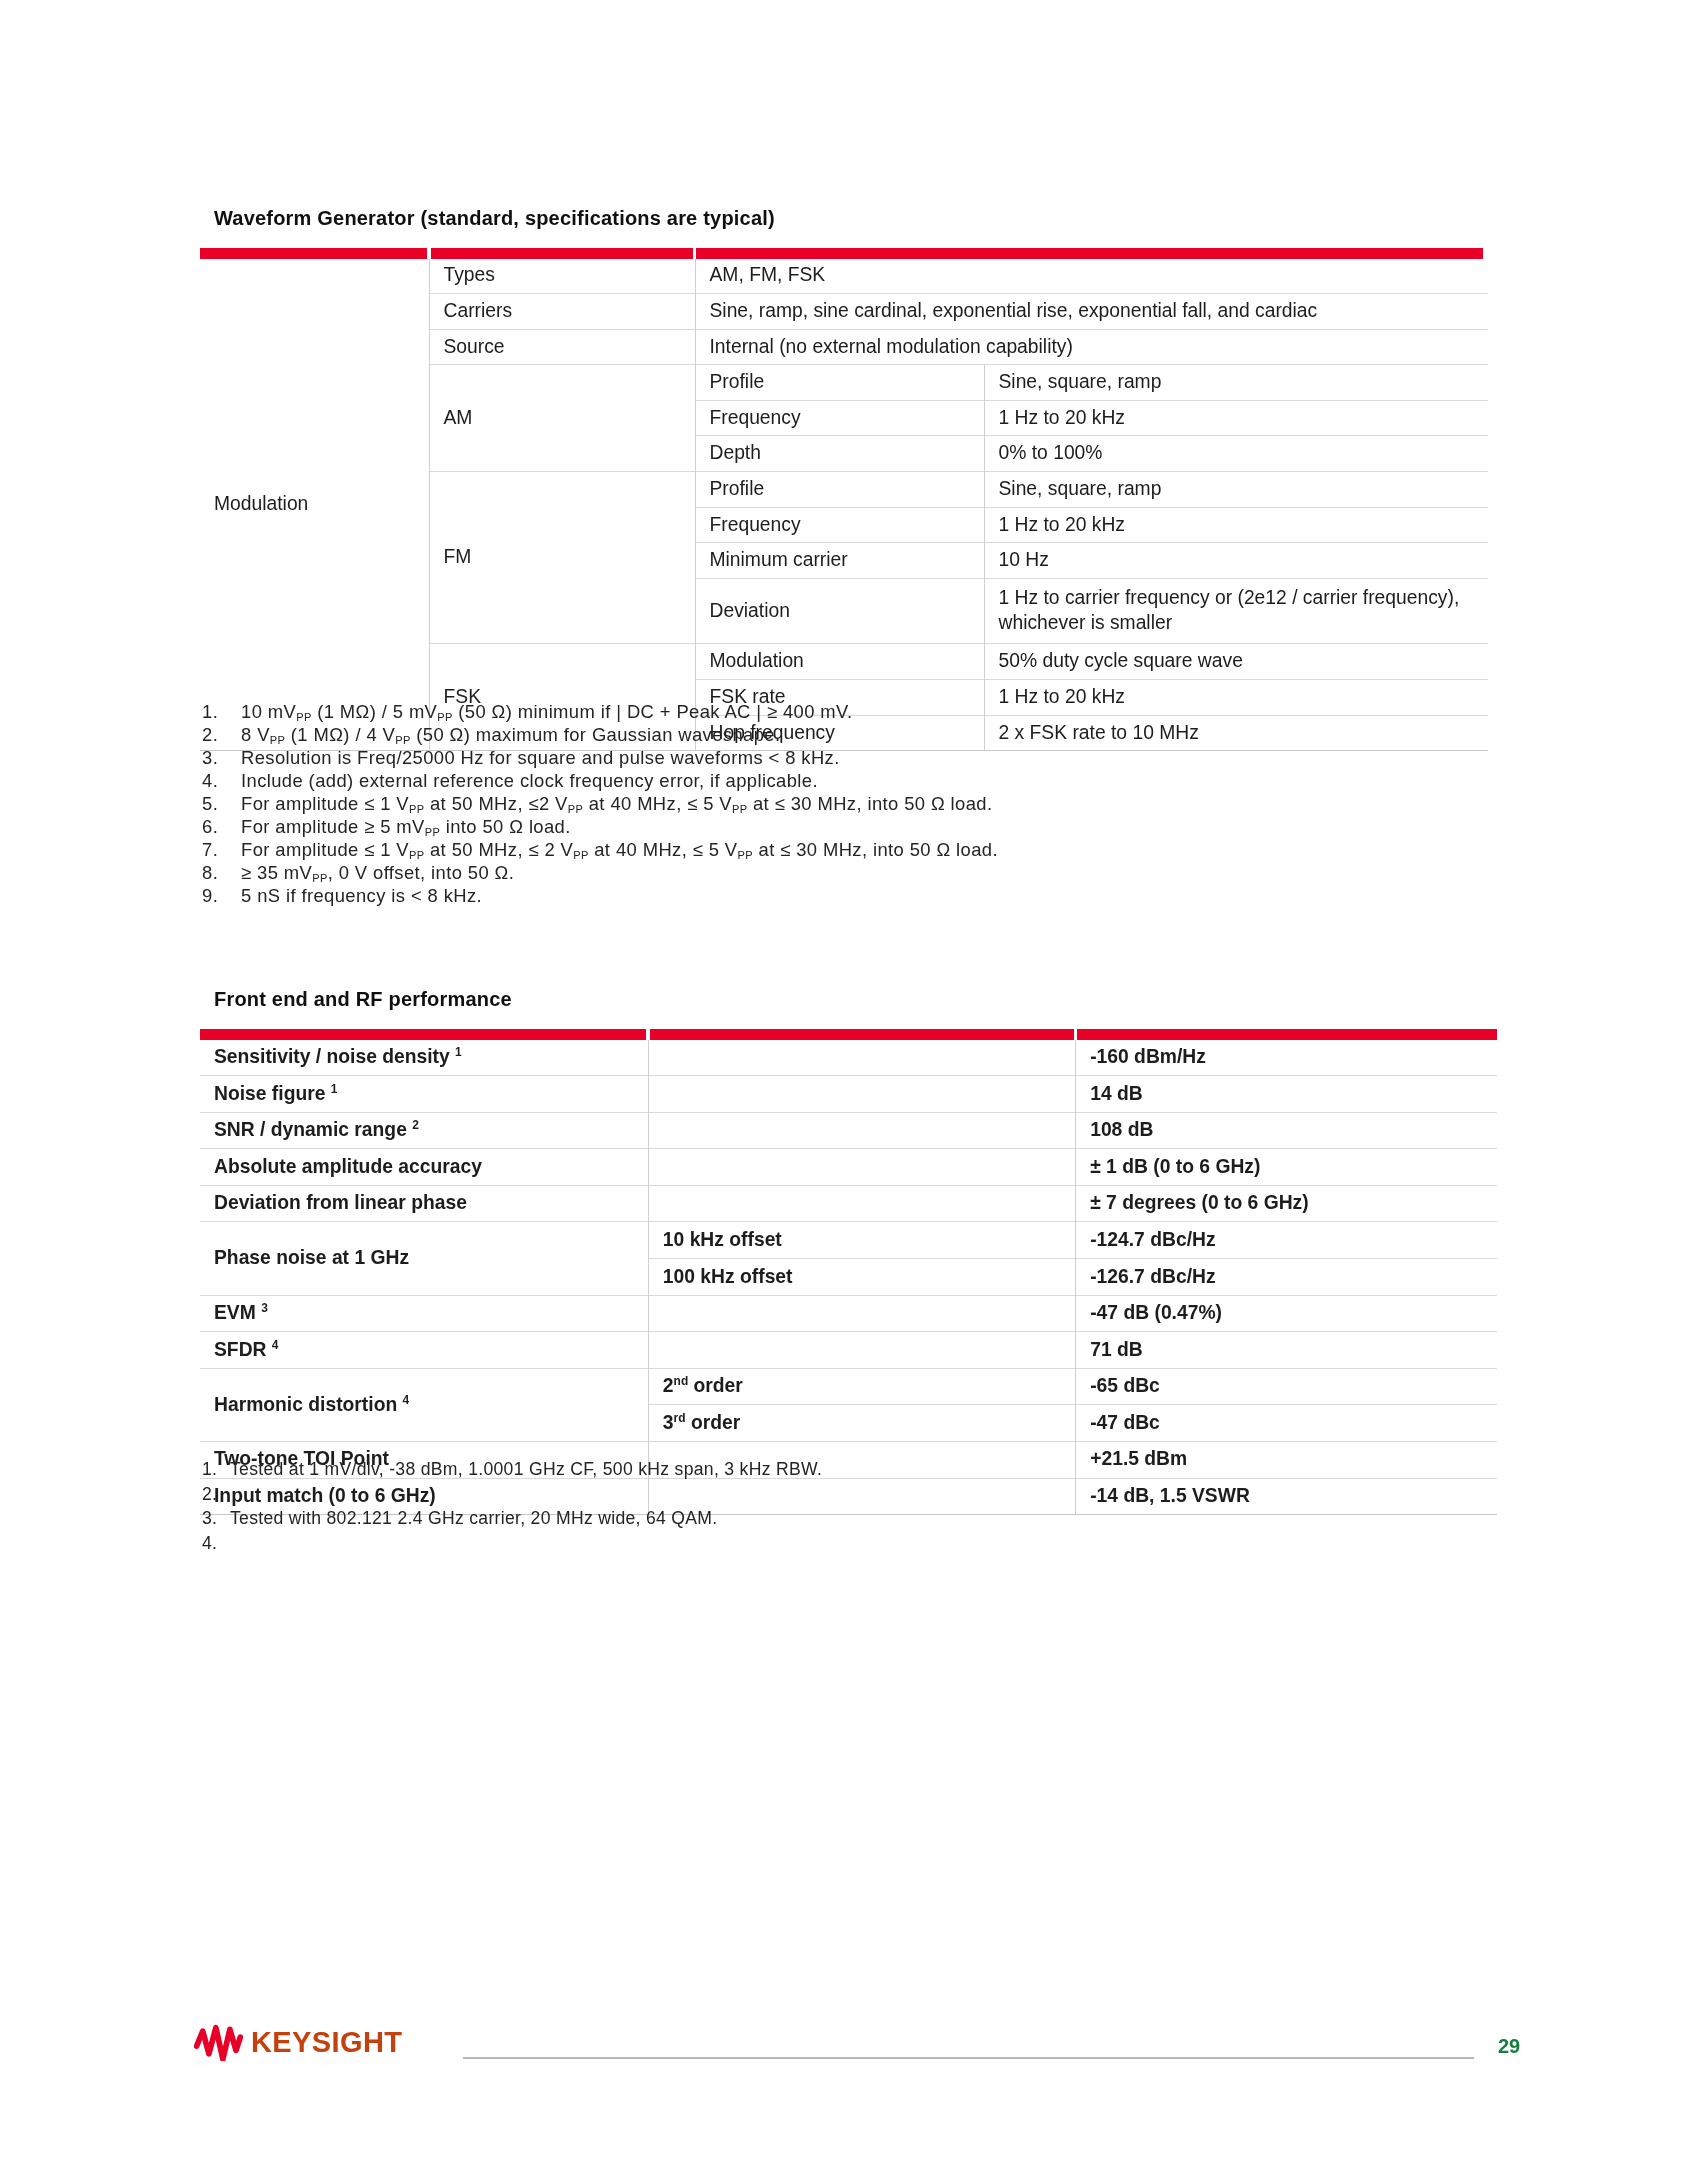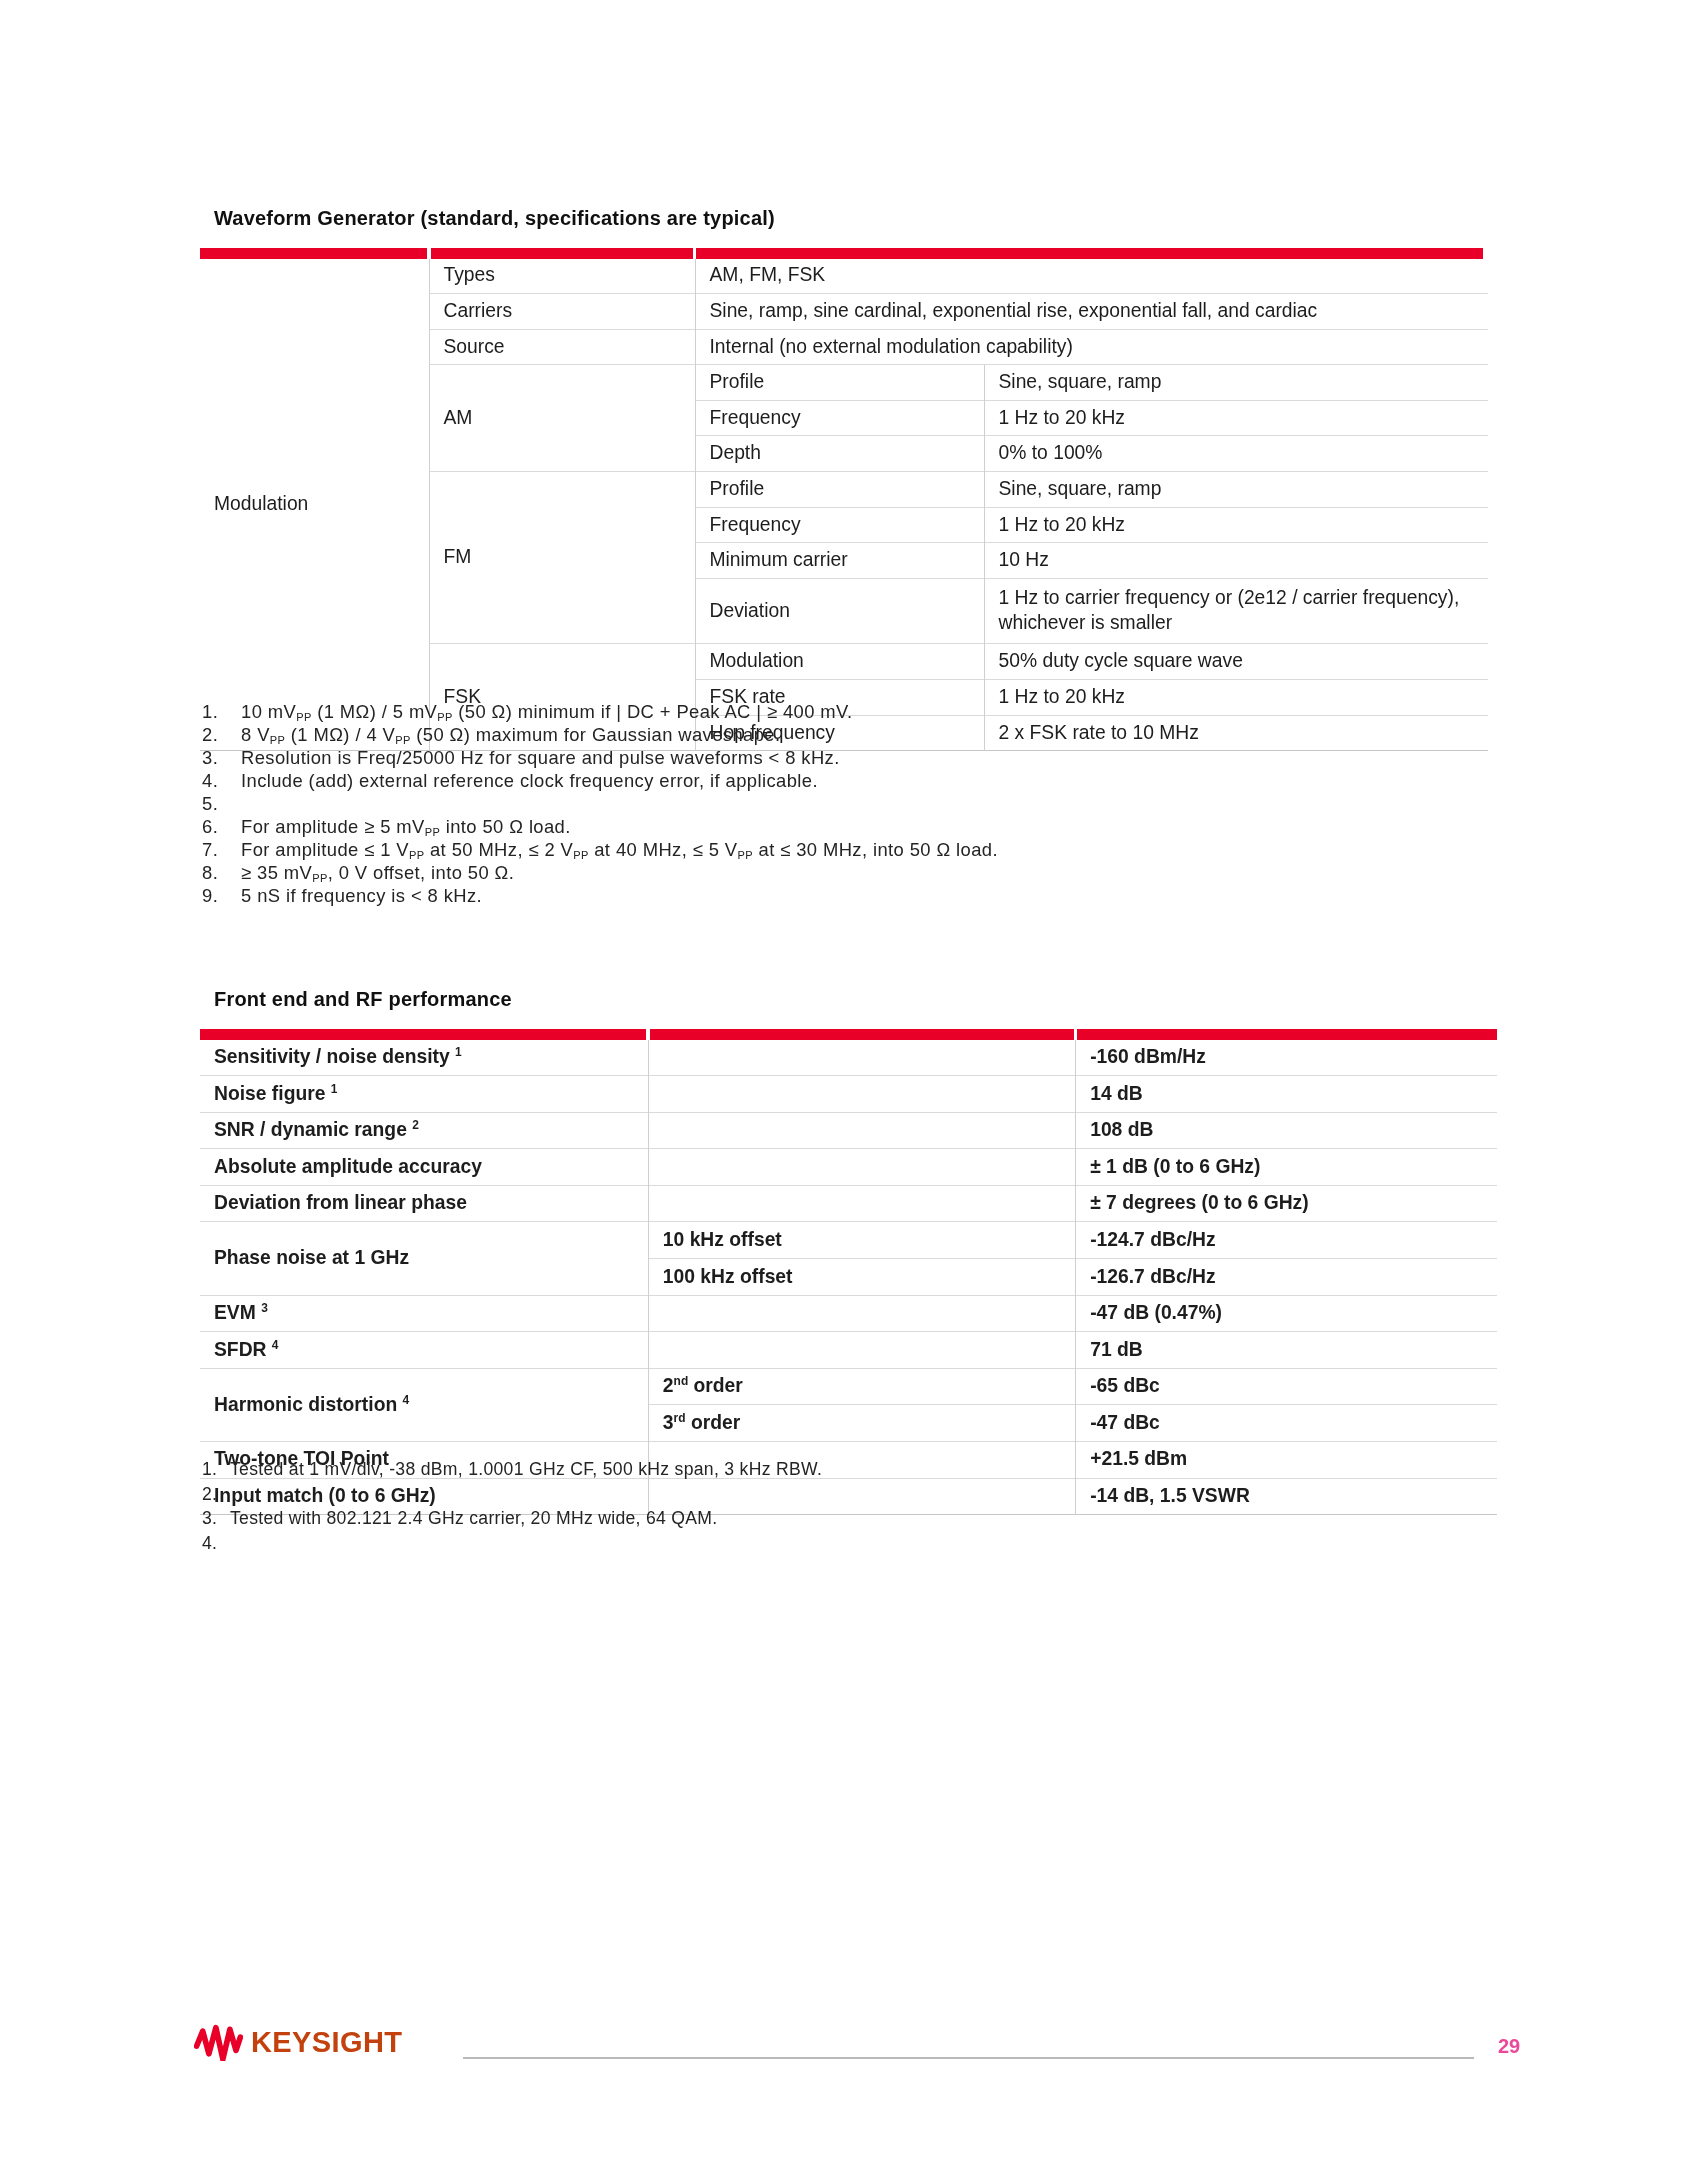--- a/index.html
+++ b/index.html
@@ -37,21 +37,21 @@
   .fn-num{flex:none;}
   .fn-text{white-space:pre-wrap;}
   .fn-a .fn-row{font-size:18.4px;line-height:23px;letter-spacing:0.4px;color:#242424;}
   .fn-a .fn-num{width:39px;}
   .fn-b .fn-row{font-size:17.6px;line-height:24.6px;letter-spacing:0.3px;color:#242424;}
   .fn-b .fn-num{width:28px;}
 
   
   .brand-text{font-size:29px;font-weight:bold;color:#c2410c;letter-spacing:0.4px;line-height:37px;}
   .footer-line{background:#b9b9b9;height:1.8px;}
-  .page-num{font-size:20px;font-weight:bold;color:#ec4899;}
+  .page-num{font-size:20px;font-weight:bold;color:#15803d;}
 </style>
 </head>
 <body>
 
 <div class="abs sec-title" style="left:214px;top:207px;text-align:right;">Waveform Generator (standard, specifications are typical)</div>
 
 <div class="abs" style="left:200px;top:248px;width:1288px;">
   <div class="redbar">
     <div class="seg" style="width:227px"></div>
       <div class="gap"></div>
@@ -139,20 +139,21 @@
     <div class="fn-row">
       <span class="fn-num">3.</span>
       <span class="fn-text">Resolution is Freq/25000 Hz for square and pulse waveforms &lt; 8 kHz.</span>
     </div>
     <div class="fn-row">
       <span class="fn-num">4.</span>
       <span class="fn-text">Include (add) external reference clock frequency error, if applicable.</span>
     </div>
     <div class="fn-row">
       <span class="fn-num">5.</span>
+      <span class="fn-text">For amplitude ≤ 1 V<sub>PP</sub> at 50 MHz, ≤2 V<sub>PP</sub> at 40 MHz, ≤ 5 V<sub>PP</sub> at ≤ 30 MHz, into 50 Ω load.</span>
     </div>
     <div class="fn-row">
       <span class="fn-num">6.</span>
       <span class="fn-text">For amplitude ≥ 5 mV<sub>PP</sub> into 50 Ω load.</span>
     </div>
     <div class="fn-row">
       <span class="fn-num">7.</span>
       <span class="fn-text">For amplitude ≤ 1 V<sub>PP</sub> at 50 MHz, ≤ 2 V<sub>PP</sub> at 40 MHz, ≤ 5 V<sub>PP</sub> at ≤ 30 MHz, into 50 Ω load.</span>
     </div>
     <div class="fn-row">

